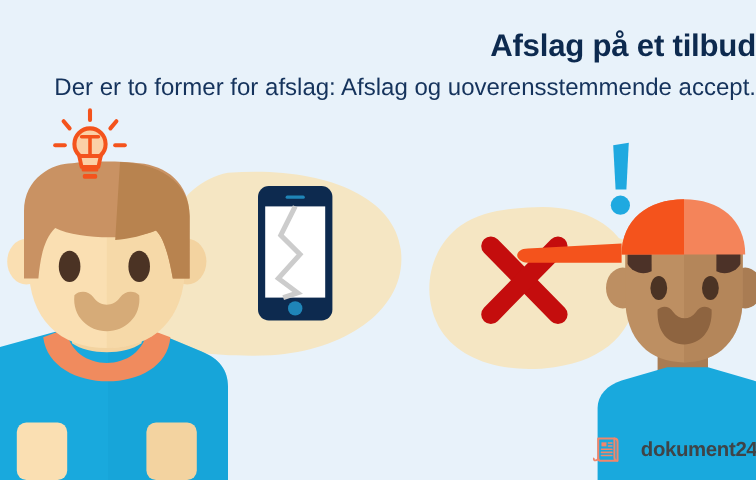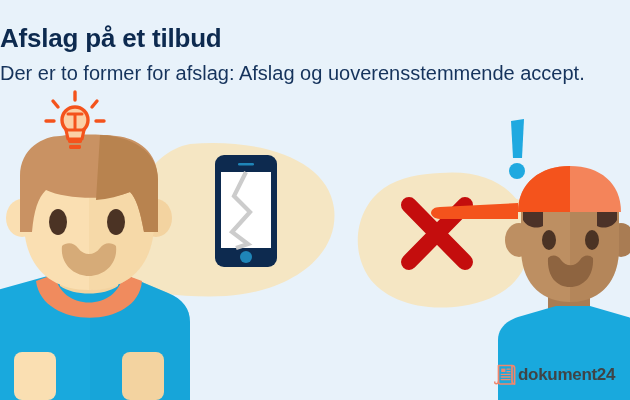--- a/index.html
+++ b/index.html
@@ -23,21 +23,21 @@
     position: absolute;
     inset: 0;
     width: 630px;
     height: 400px;
   }
   #header {
     position: absolute;
     left: 0;
     top: 0;
     width: 630px;
-    text-align: left;
+    text-align: right;
     z-index: 40;
     pointer-events: none;
   }
   #title {
     margin: 0;
     padding-top: 24px;
     font-size: 26px;
     font-weight: bold;
     color: #0d2a4f;
     letter-spacing: -0.2px;
@@ -50,21 +50,21 @@
     font-weight: normal;
     color: #15335c;
     line-height: 1.2;
   }
   #logo {
     position: absolute;
     left: 494px;
     top: 362px;
     display: flex;
     align-items: center;
-    gap: 0;
+    gap: 16px;
     z-index: 60;
   }
   #logo-text {
     font-size: 17px;
     font-weight: bold;
     color: #3f4447;
     letter-spacing: -0.3px;
   }
 </style>
 </head>

